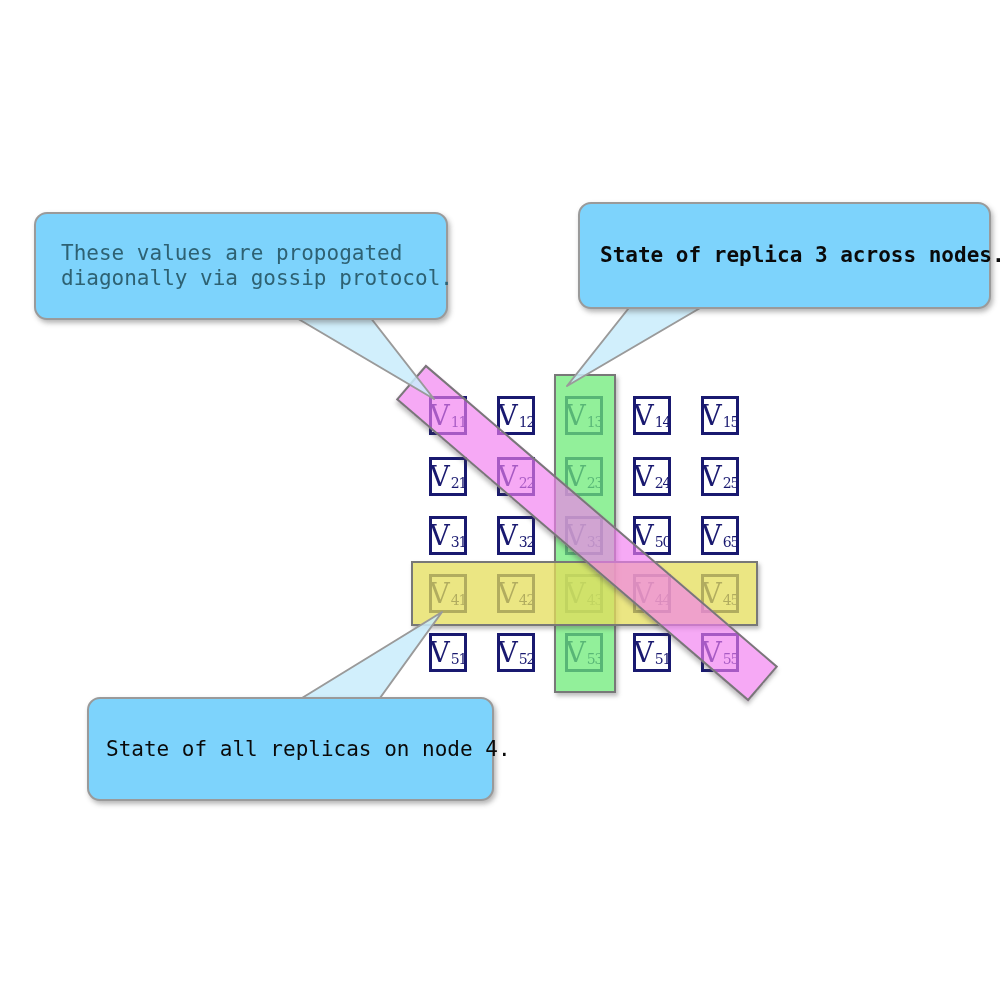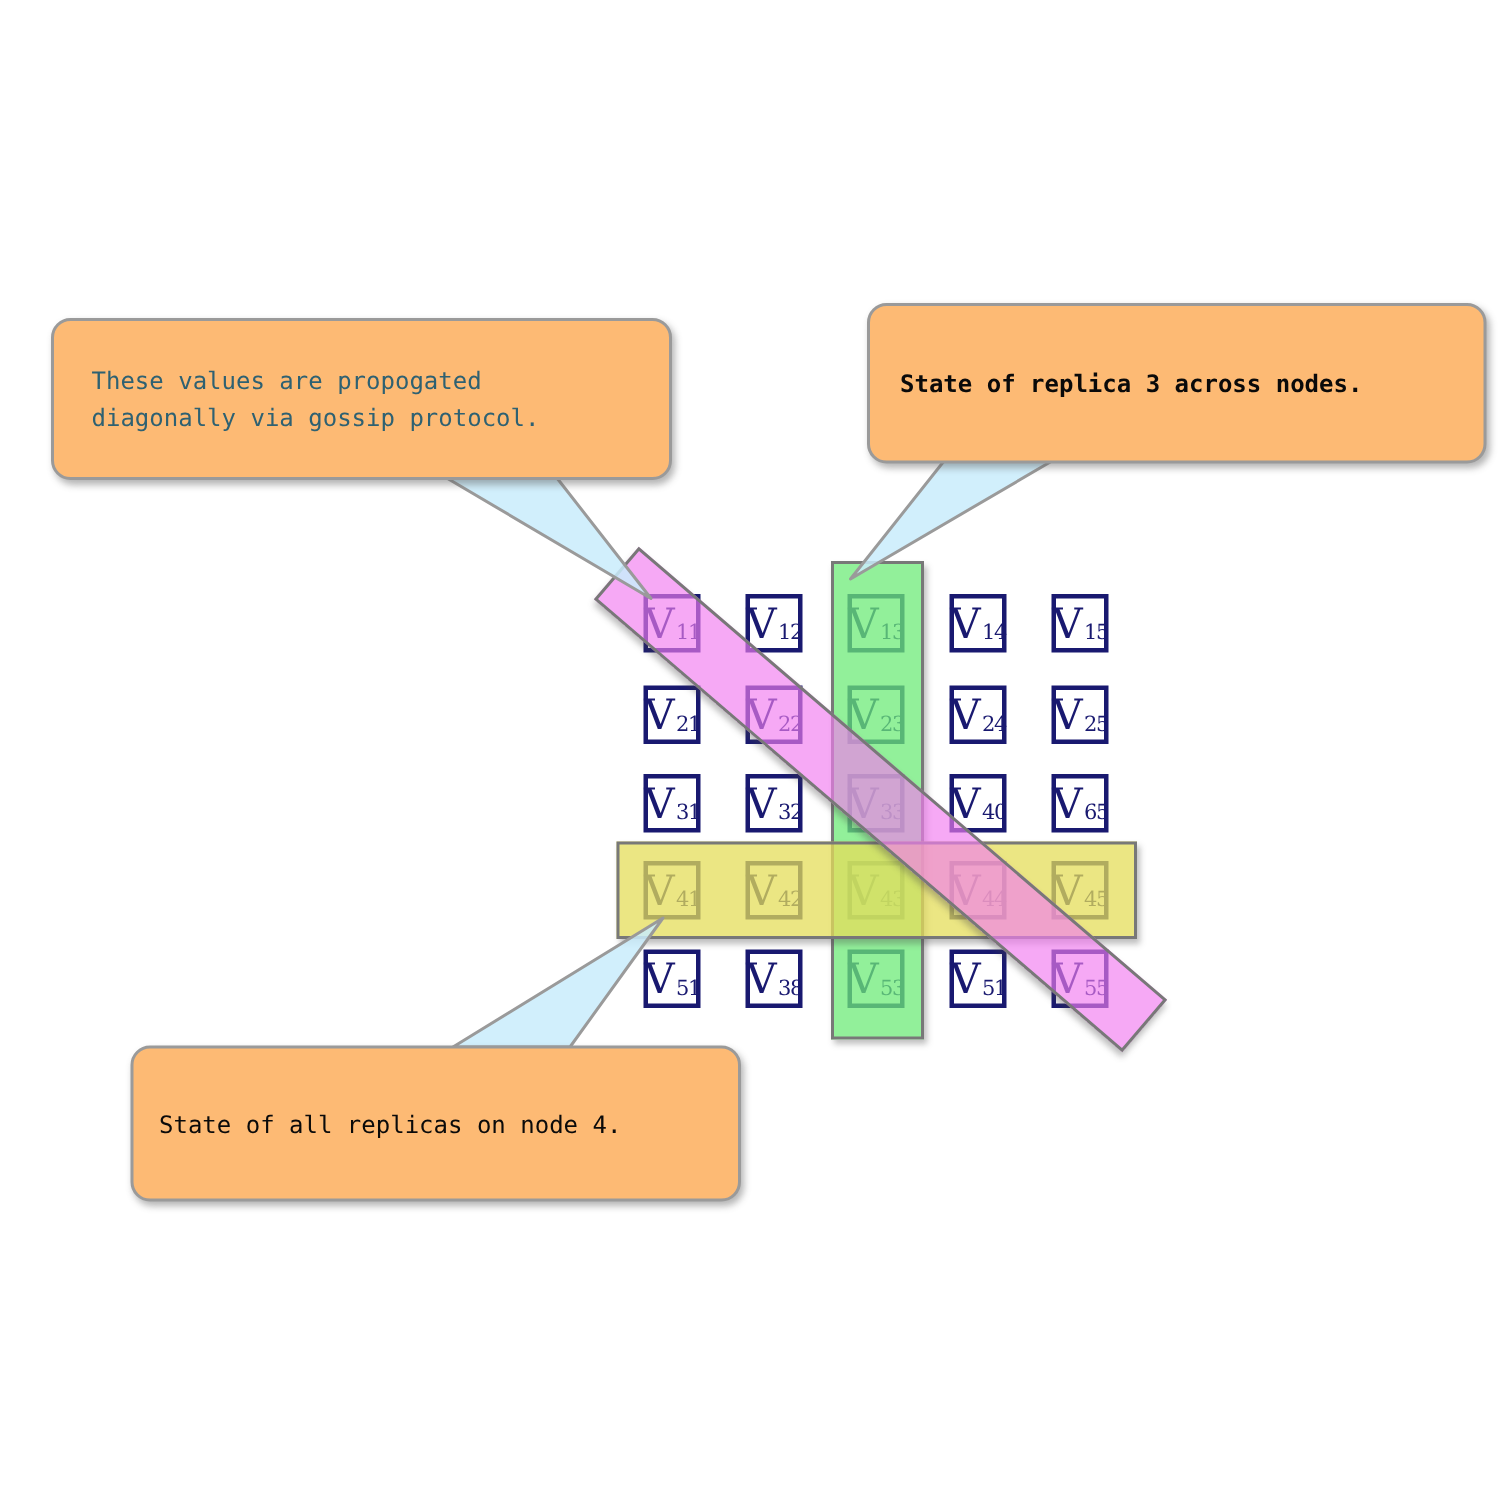--- a/index.html
+++ b/index.html
@@ -25,23 +25,23 @@
   #band-yellow{left:411px;top:561px;width:343px;height:61px;z-index:3;}
   #band-pink{
     left:355px;top:510px;width:460px;height:42px;z-index:4;
     transform:rotate(40.6deg);transform-origin:50% 50%;
   }
   
   #tails{position:absolute;left:0;top:0;z-index:5;pointer-events:none;}
   
   .callout{
     position:absolute;border:2px solid #9a9a9a;border-radius:13px;
-    background:#fdba74;box-shadow:2px 3px 5px rgba(90,90,90,.45);
+    background:#7dd3fc;box-shadow:2px 3px 5px rgba(90,90,90,.45);
     display:flex;flex-direction:column;justify-content:center;
-    font-size:16px;z-index:6;line-height:25px;white-space:pre;
+    font-size:21px;z-index:6;line-height:25px;white-space:pre;
   }
   #callout-gossip{left:34px;top:212px;width:385px;height:104px;padding-left:25px;color:#2e6172;}
   #callout-replica{left:578px;top:202px;width:389px;height:103px;padding-left:20px;color:#0a0a0a;font-weight:bold;}
   #callout-node{left:43px;top:697px;width:386px;height:100px;padding-left:17px;color:#0a0a0a;margin-left:44px;}
 </style>
 </head>
 <body>
 
 <div id="canvas">
 
@@ -93,21 +93,21 @@
       <div class="cell" style="left: 497px; top: 516px;">
         <span class="v">V</span>
         <span class="sub">32</span>
       </div>
       <div class="cell" style="left: 565px; top: 516px;">
         <span class="v">V</span>
         <span class="sub">33</span>
       </div>
       <div class="cell" style="left: 633px; top: 516px;">
         <span class="v">V</span>
-        <span class="sub">40</span>
+        <span class="sub">50</span>
       </div>
       <div class="cell" style="left: 701px; top: 516px;">
         <span class="v">V</span>
         <span class="sub">65</span>
       </div>
       <div class="cell" style="left: 429px; top: 574px;">
         <span class="v">V</span>
         <span class="sub">41</span>
       </div>
       <div class="cell" style="left: 497px; top: 574px;">
@@ -125,21 +125,21 @@
       <div class="cell" style="left: 701px; top: 574px;">
         <span class="v">V</span>
         <span class="sub">45</span>
       </div>
       <div class="cell" style="left: 429px; top: 633px;">
         <span class="v">V</span>
         <span class="sub">51</span>
       </div>
       <div class="cell" style="left: 497px; top: 633px;">
         <span class="v">V</span>
-        <span class="sub">38</span>
+        <span class="sub">52</span>
       </div>
       <div class="cell" style="left: 565px; top: 633px;">
         <span class="v">V</span>
         <span class="sub">53</span>
       </div>
       <div class="cell" style="left: 633px; top: 633px;">
         <span class="v">V</span>
         <span class="sub">51</span>
       </div>
       <div class="cell" style="left: 701px; top: 633px;">

